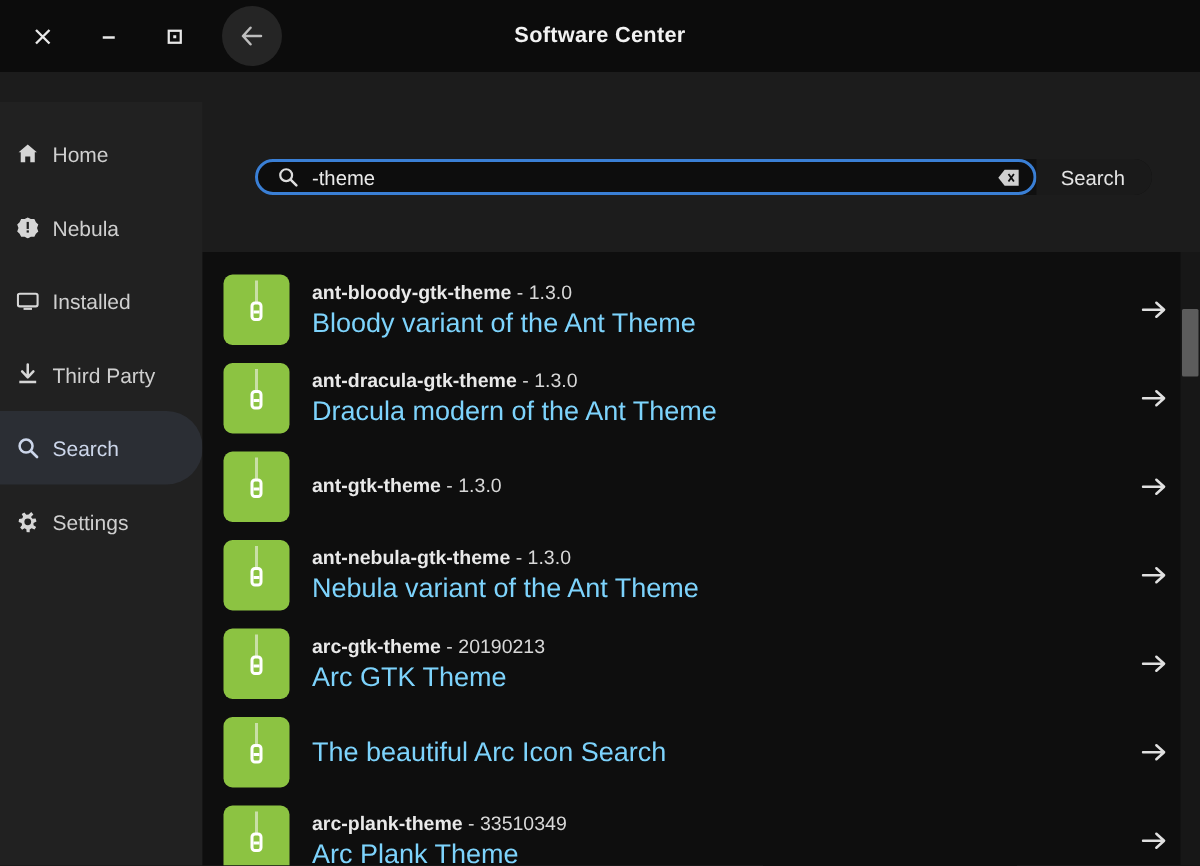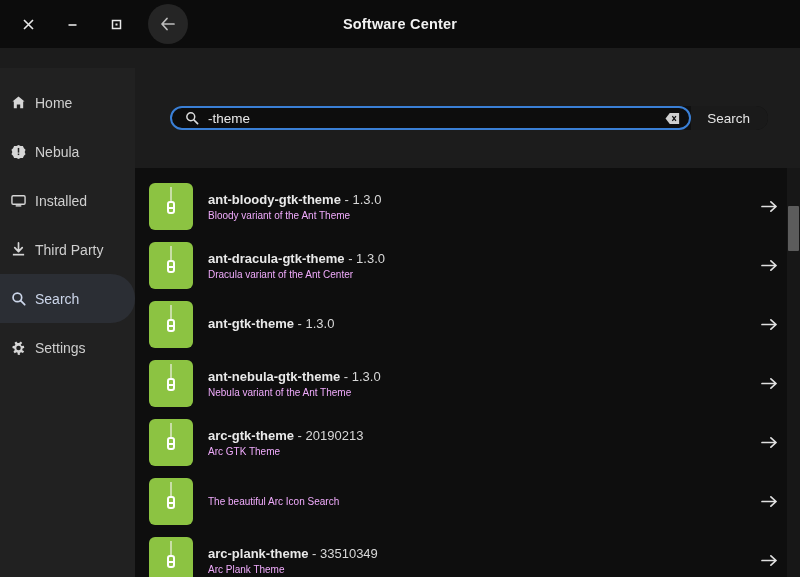--- a/index.html
+++ b/index.html
@@ -176,21 +176,21 @@
     left: 0px; top: 4px; width: 4px; height: 2px;
     background: #ffffff;
   }
   .rowtext { flex: 1; min-width: 0; }
   .rowtitle {
     font-size: 13px; color: #e9e9e9; font-weight: bold;
     margin-bottom: 3px; white-space: nowrap;
   }
   .rowtitle .ver { font-weight: normal; color: #d8d8d8; }
   .rowdesc {
-    font-size: 10px; color: #f0abfc; white-space: nowrap;
+    font-size: 18px; color: #7dd3fc; white-space: nowrap;
   }
   .rowarrow {
     flex: 0 0 30px;
     display: flex; align-items: center; justify-content: center;
     color: #e0e0e0;
   }
   .rowarrow svg { display:block; }
 
   
   .scrollbar {
@@ -351,21 +351,21 @@
 
           <div class="row">
             <div class="pkgicon">
               <div class="zline"></div>
                 <div class="zpull"></div>
             </div>
             <div class="rowtext">
               <div class="rowtitle">
                 <span>ant-dracula-gtk-theme</span><span class="ver"> - <span>1.3.0</span></span>
               </div>
-              <div class="rowdesc">Dracula variant of the Ant Center</div>
+              <div class="rowdesc">Dracula modern of the Ant Theme</div>
             </div>
             <div class="rowarrow">
               <svg width="17" height="15" viewBox="0 0 18 16">
                   <path d="M1 8 L15.5 8 M10.5 3 L16 8 L10.5 13" stroke="#e0e0e0" stroke-width="1.8" fill="none" stroke-linecap="round" stroke-linejoin="round"></path>
                 </svg>
             </div>
           </div>
 
           <div class="row">
             <div class="pkgicon">

